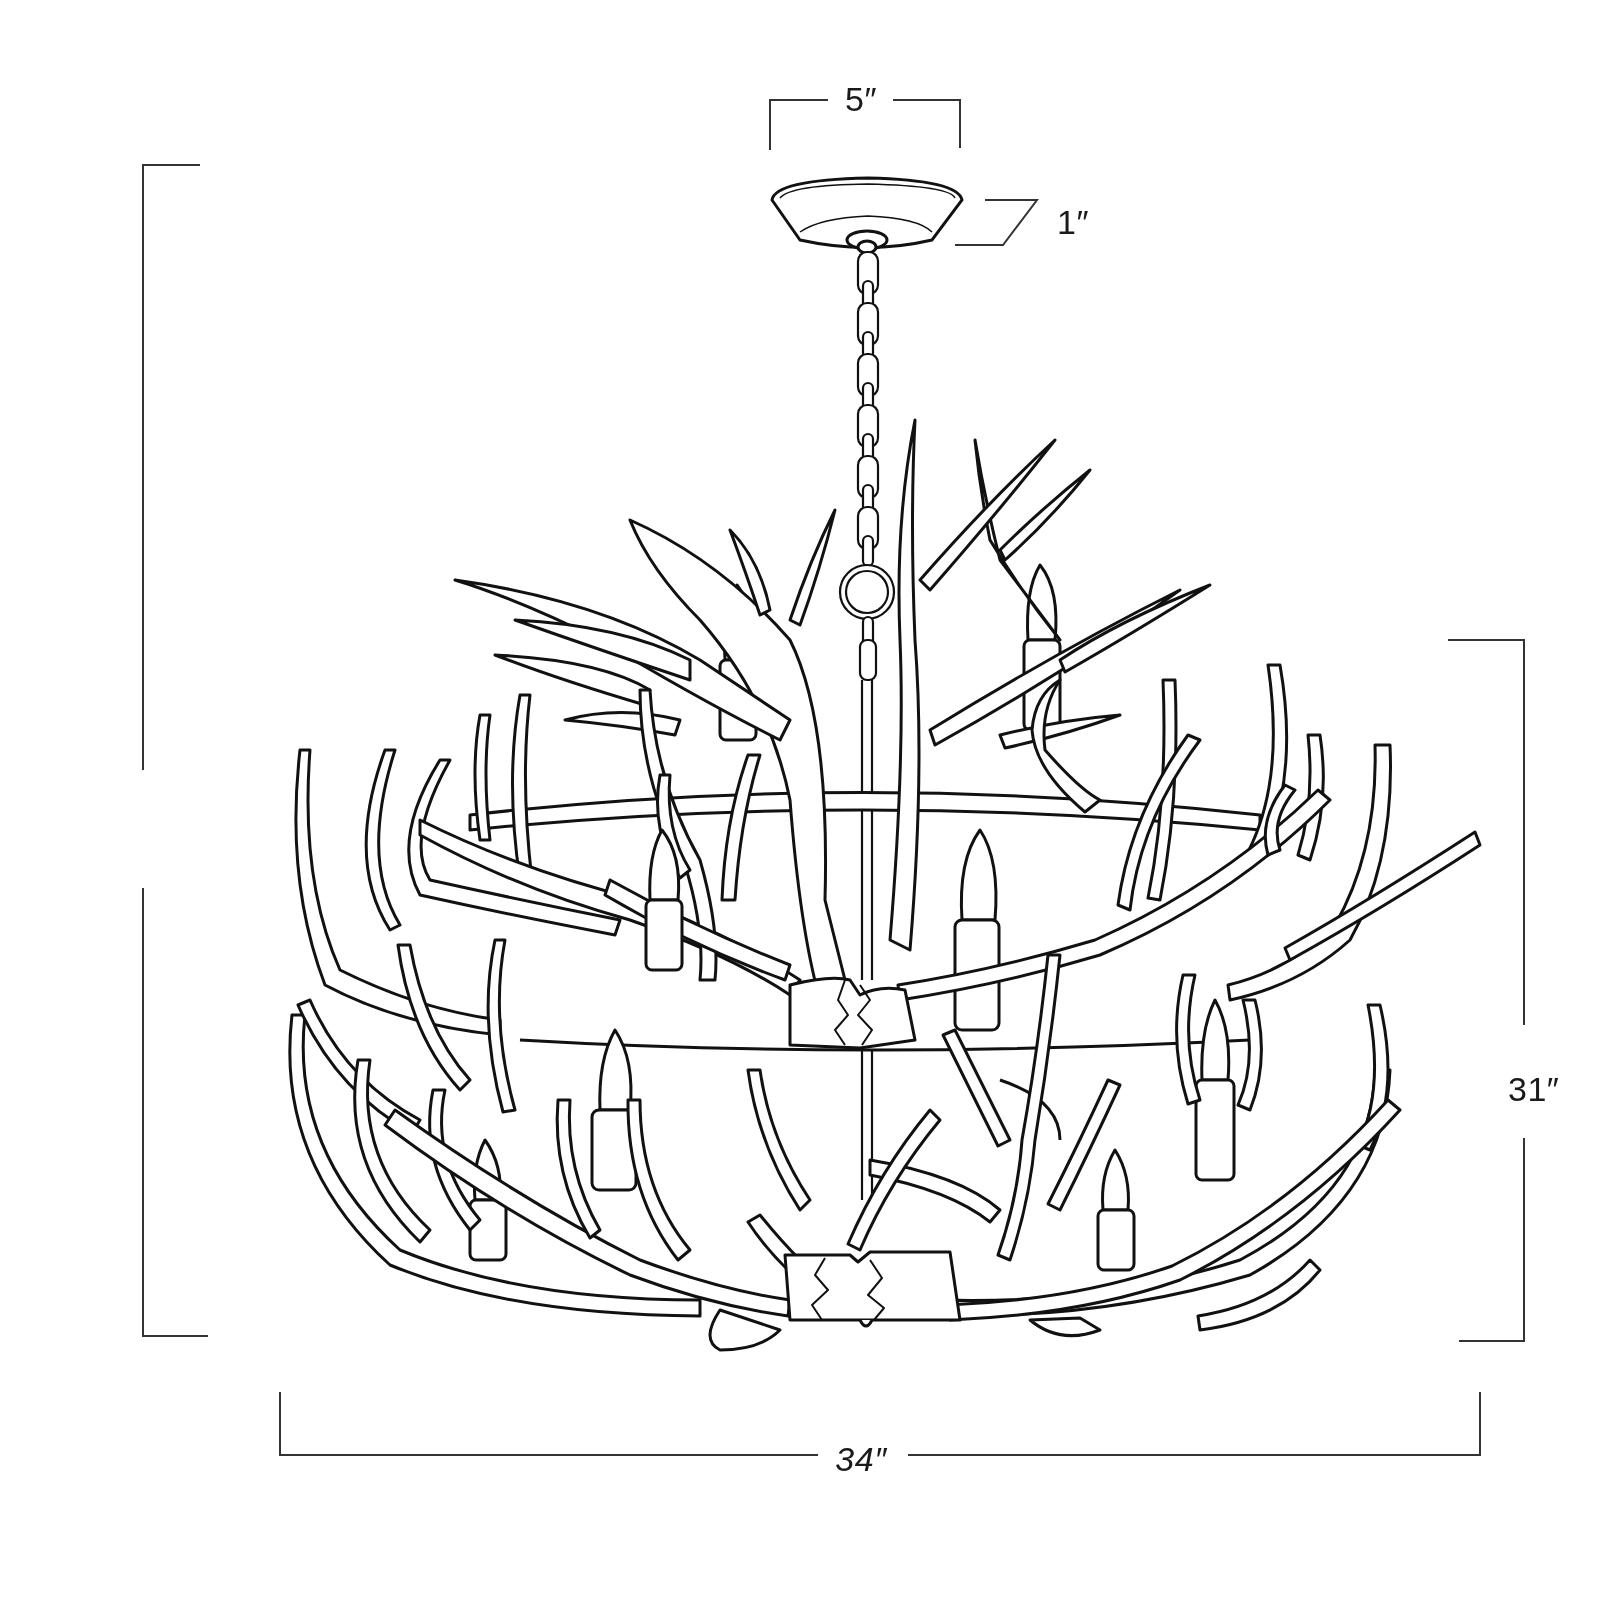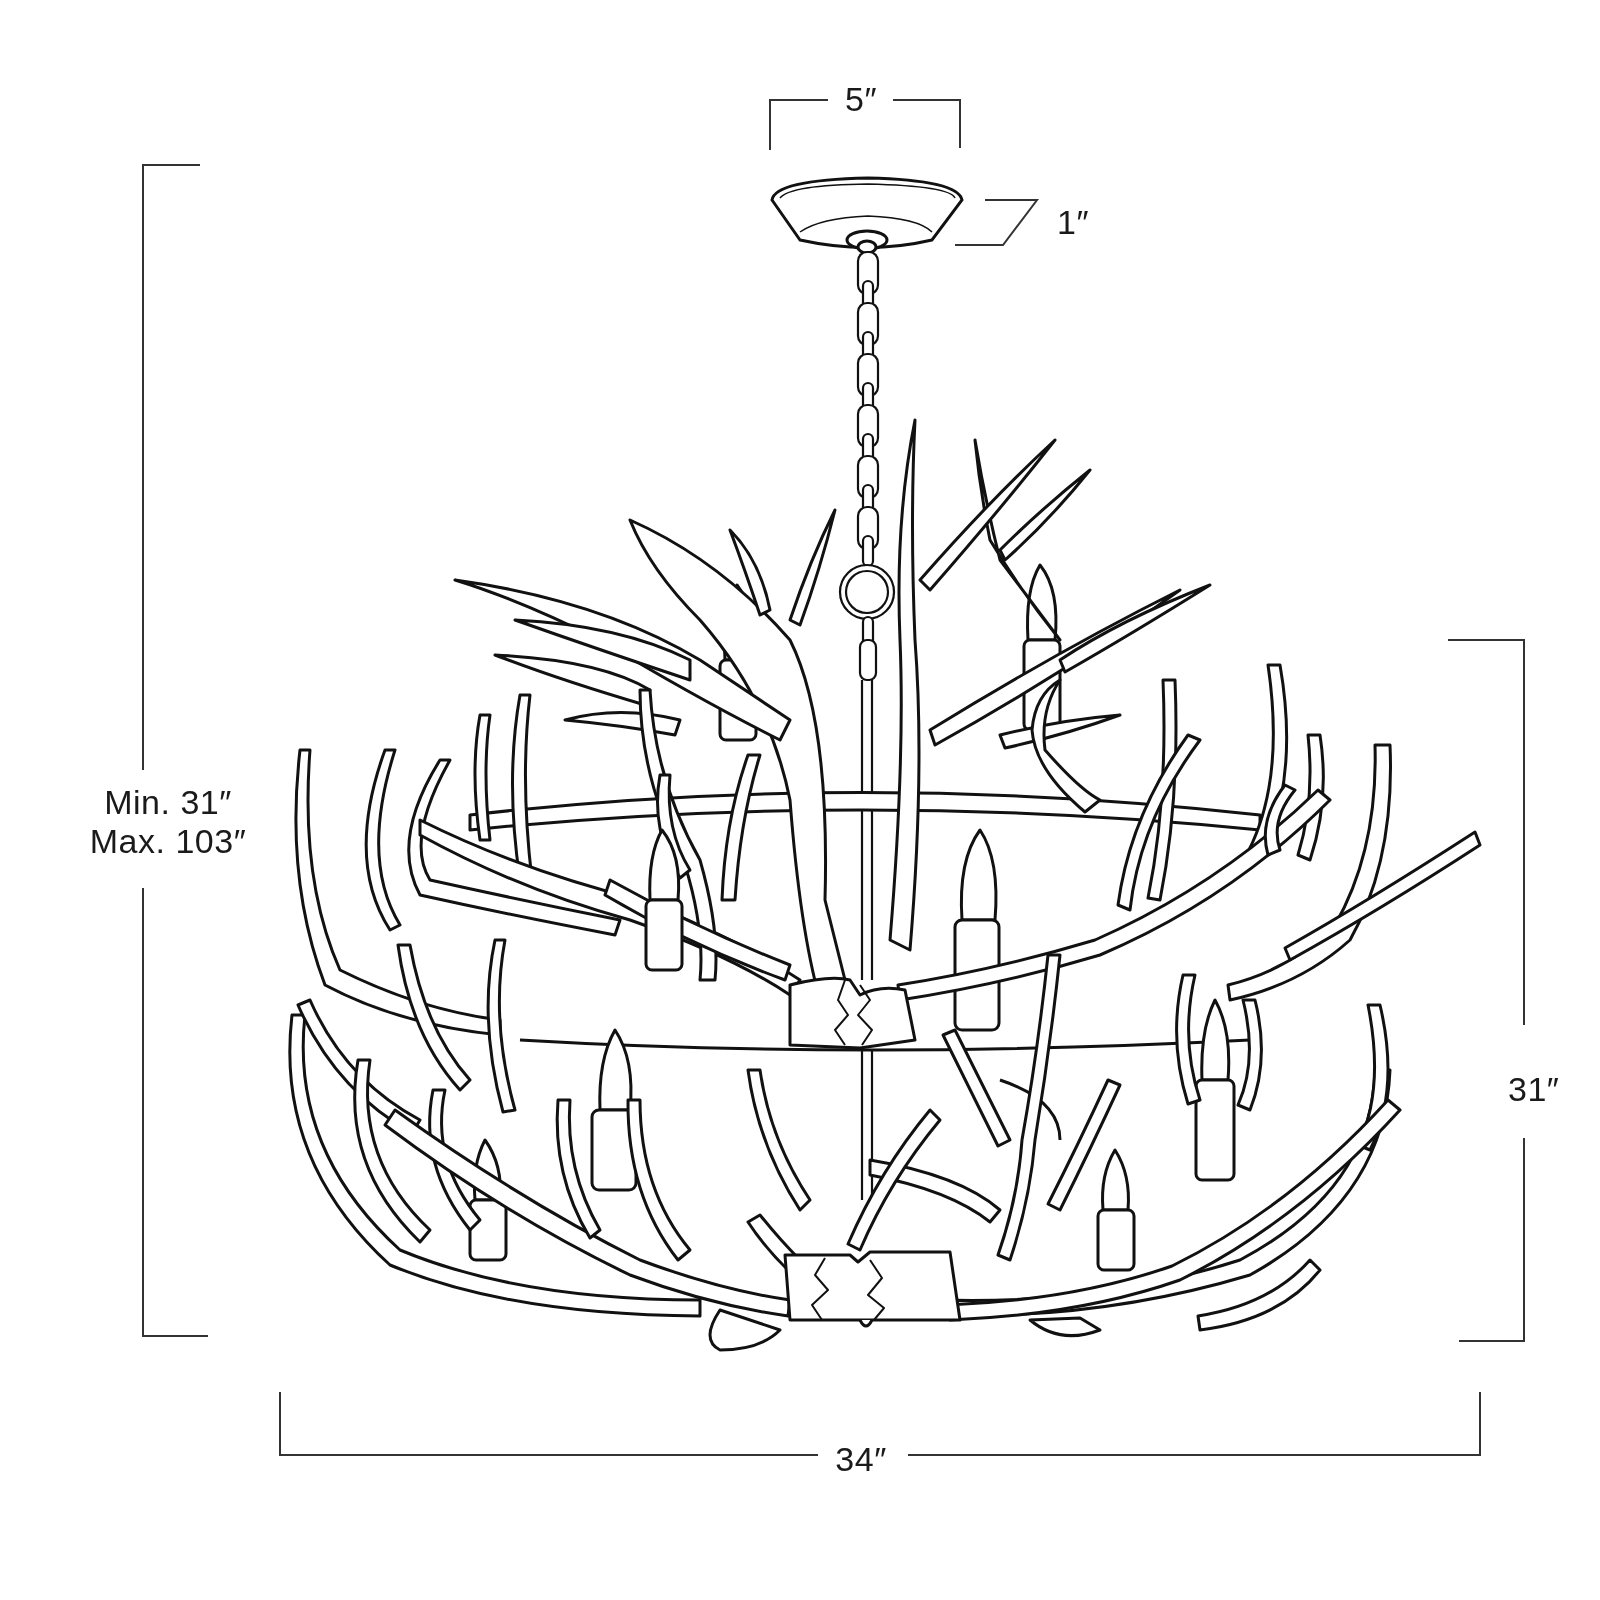--- a/index.html
+++ b/index.html
@@ -4,21 +4,21 @@
   <style>
     html, body { margin: 0; padding: 0; background: #ffffff; }
     body { width: 1600px; height: 1600px; position: relative; overflow: hidden; font-family: "Liberation Sans", "DejaVu Sans", sans-serif; }
     #stage { position: absolute; left: 0; top: 0; width: 1600px; height: 1600px; }
     .dim-label { position: absolute; color: #1a1a1a; font-family: "Liberation Sans", "DejaVu Sans", sans-serif; font-size: 34px; line-height: 1.15; white-space: nowrap; letter-spacing: 0.5px; }
     .dim-label.center { text-align: center; }
     #label-height-range { left: 78px; top: 783px; width: 180px; text-align: center; }
     #label-canopy-width { left: 826px; top: 80px; width: 70px; text-align: center; }
     #label-canopy-height { left: 1057px; top: 203px; }
     #label-body-height { left: 1508px; top: 1070px; }
-    #label-overall-width { left: 826px; top: 1440px; width: 70px; text-align: center; }
+    #label-overall-width { left: 826px; top: 1440px; width: 70px; text-align: center; font-style: italic; }
     .line-art path, .line-art ellipse, .line-art circle, .line-art rect, .line-art line { vector-effect: non-scaling-stroke; }
   </style>
 </head>
 <body>
 
 <div id="stage">
   <svg class="line-art" width="1600" height="1600" viewBox="0 0 1600 1600" xmlns="http://www.w3.org/2000/svg">
 
     <g fill="none" stroke="#333" stroke-width="2">
 
@@ -161,19 +161,15 @@
       <path d="M785 1255 L850 1255 L858 1262 L870 1252 L950 1252 L960 1320 L790 1320 Z"></path>
       <path fill="none" stroke-width="2" d="M825 1258 L815 1275 L828 1290 L812 1305 L822 1320"></path>
       <path fill="none" stroke-width="2" d="M870 1260 L882 1278 L868 1295 L884 1308 L874 1320"></path>
       <path d="M860 1320 Q866 1332 872 1320"></path>
     </g>
   </svg>
 
   
   <div id="label-canopy-width" class="dim-label center">5″</div>
   <div id="label-canopy-height" class="dim-label">1″</div>
-  <div id="label-height-range" class="dim-label center">
-    <div>Min. 31″</div>
-    <div>Max. 103″</div>
-  </div>
   <div id="label-body-height" class="dim-label">31″</div>
   <div id="label-overall-width" class="dim-label center">34″</div>
 </div>
 
 </body></html>

